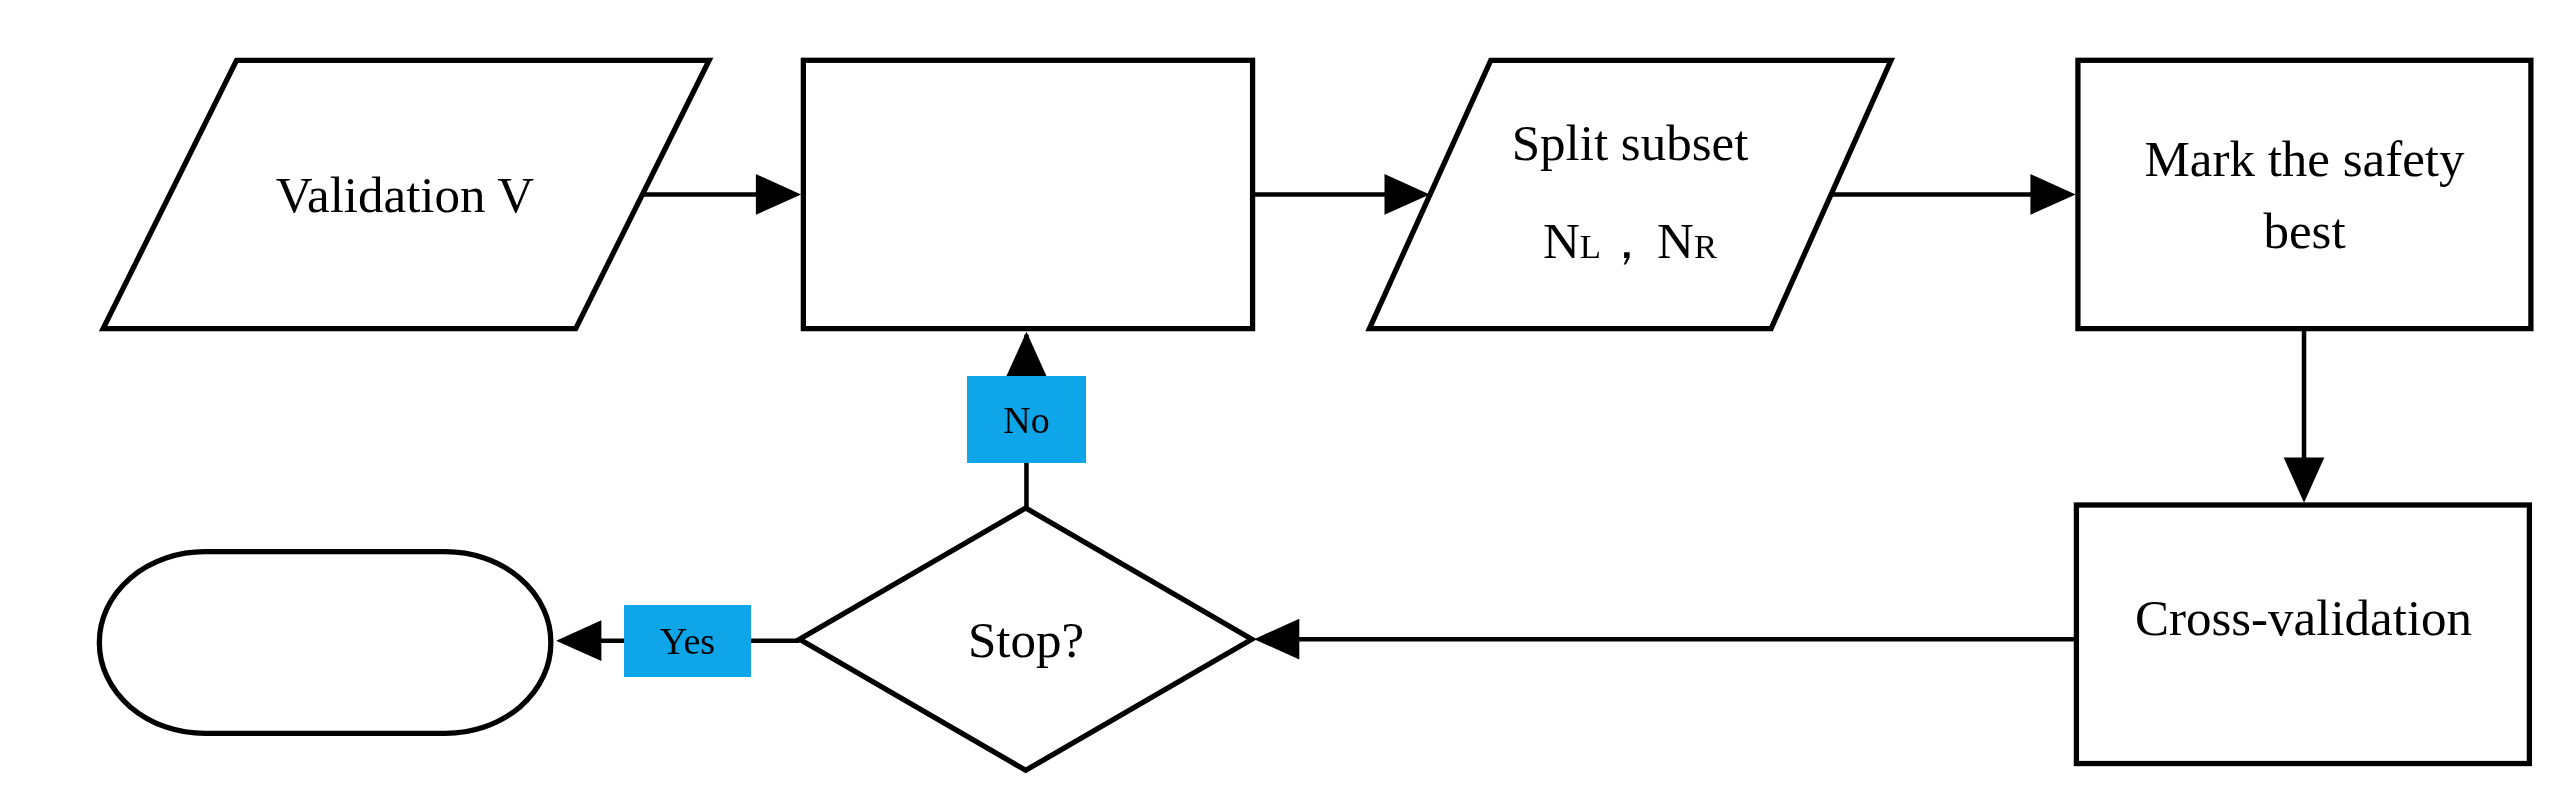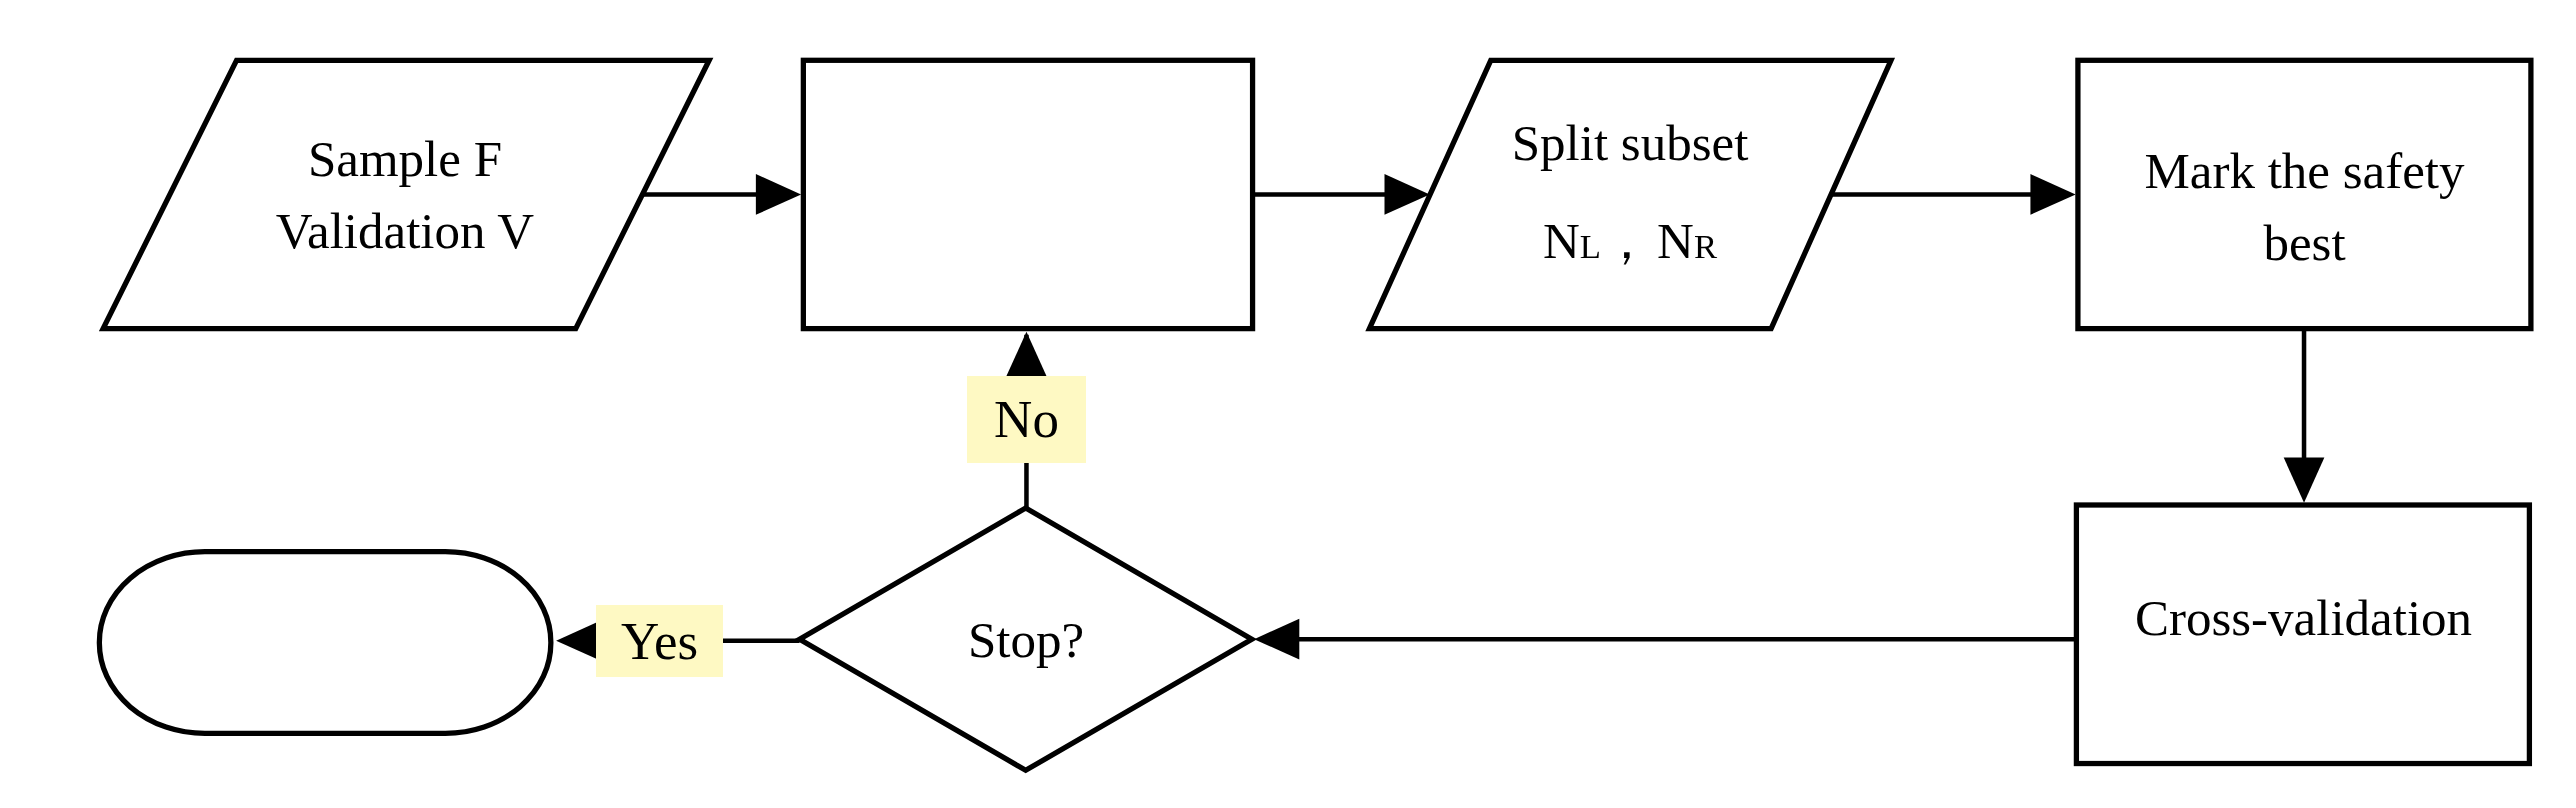--- a/index.html
+++ b/index.html
@@ -22,23 +22,23 @@
     font-size: 51px;
     line-height: 72px;
     color: #000000;
     white-space: nowrap;
   }
   .edge-label {
     position: absolute;
     display: flex;
     align-items: center;
     justify-content: center;
-    font-size: 53px;
+    font-size: 38px;
     line-height: 1;
-    background: #fef9c3;
+    background: #0ea5e9;
     color: #000000;
     white-space: nowrap;
   }
   .sub { font-size: 0.60em; vertical-align: -0.12em; }
   .sc  { font-size: 0.68em; }
   .comma { margin-right: 0.10em; }
 </style>
 </head>
 <body>
 
@@ -65,44 +65,43 @@
     <polygon fill="#000000" stroke="none" points="1062,258 1002,231 1002,285"></polygon>
     <polygon fill="#000000" stroke="none" points="1896,258 1836,231 1836,285"></polygon>
     <polygon fill="#000000" stroke="none" points="2753,258 2693,231 2693,285"></polygon>
     <polygon fill="#000000" stroke="none" points="3056,667 3029,607 3083,607"></polygon>
     <polygon fill="#000000" stroke="none" points="1663,848 1723,821 1723,875"></polygon>
     <polygon fill="#000000" stroke="none" points="1361,440 1334,500 1388,500"></polygon>
     <polygon fill="#000000" stroke="none" points="737,850 797,823 797,877"></polygon>
   </svg>
 
   <div class="node-label" style="left:179px; top:83px; width:452px; height:223px;">
-    <span>Sample F</span>
     <span>Validation V</span>
   </div>
 
 
   <div class="node-label" style="left:1404px; top:104px; width:452px; height:181px;gap:26px;">
     <span>Split subset</span>
     <span>
       <span>N</span><span class="sc">L</span><span class="comma">，</span><span>N</span><span class="sc">R</span>
     </span>
   </div>
 
-  <div class="node-label" style="left:2078px; top:116px; width:453px; height:181px;">
+  <div class="node-label" style="left:2078px; top:104px; width:453px; height:181px;">
     <span>Mark the safety</span>
     <span>best</span>
   </div>
 
   <div class="node-label" style="left:2077px; top:580px; width:453px; height:75px;">
     <span>Cross-validation</span>
   </div>
 
   <div class="node-label" style="left:875px; top:602px; width:302px; height:75px;">
     <span>Stop?</span>
   </div>
 
 
   <div class="edge-label" style="left:967px; top:376px; width:119px; height:87px;">No</div>
 
-  <div class="edge-label" style="left:596px; top:605px; width:127px; height:72px;">Yes</div>
+  <div class="edge-label" style="left:624px; top:605px; width:127px; height:72px;">Yes</div>
 
 </div>
 
 
 </body></html>

